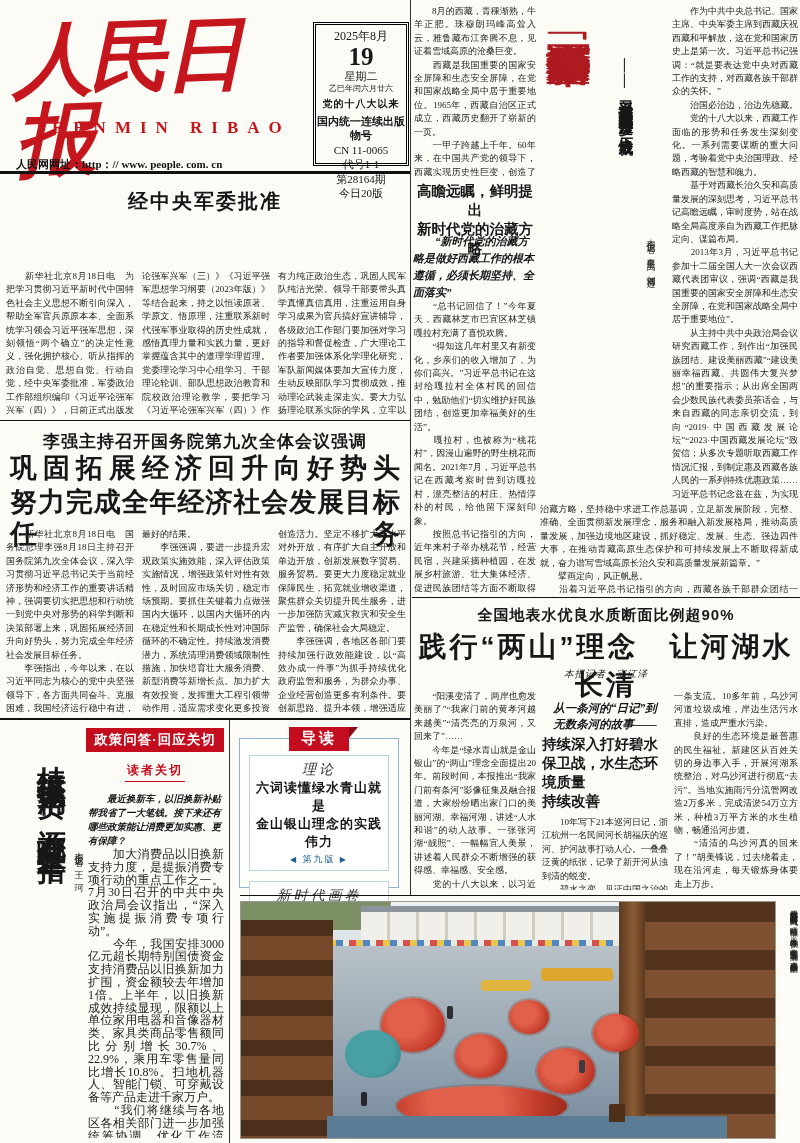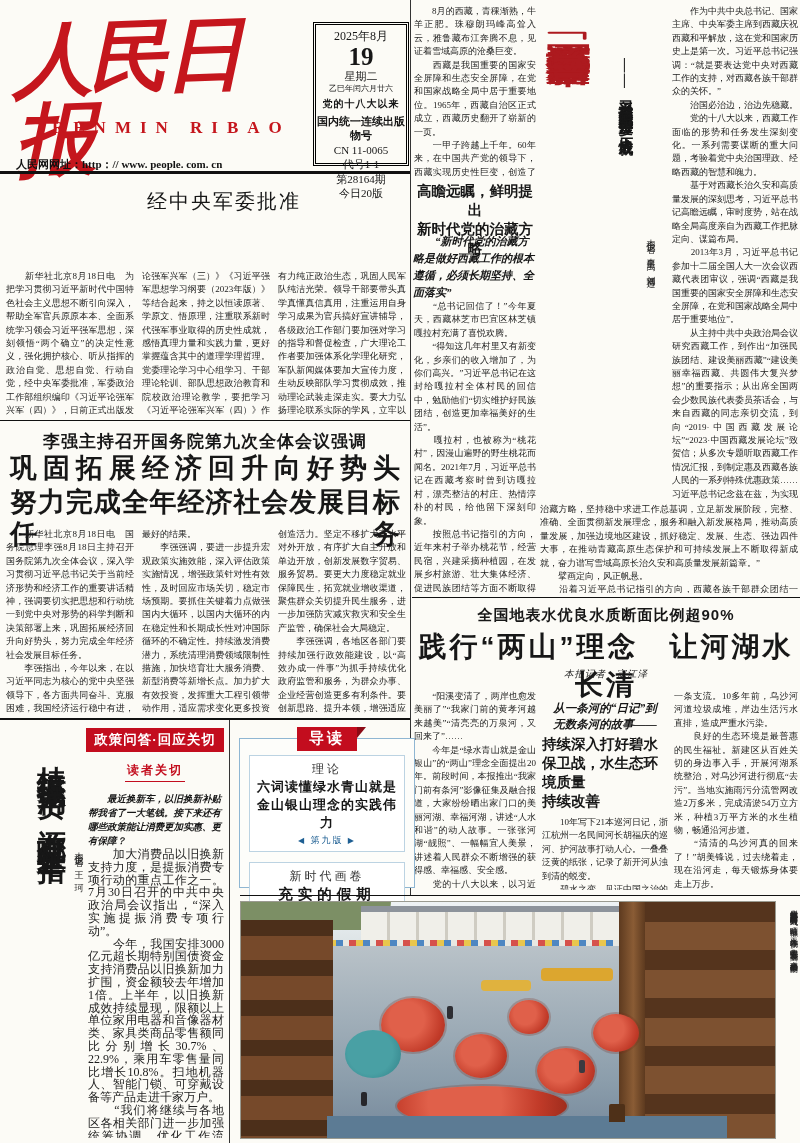--- a/index.html
+++ b/index.html
@@ -31,21 +31,21 @@
     border:3px double #000; background:#fcfbf6; text-align:center;
     padding-top:4px; line-height:1.25;
   }
   .db-month { font-size:12px; font-weight:400; }
   .db-day { font-size:25px; font-weight:700; line-height:1.05; }
   .db-week { font-size:11px; }
   .db-lunar { font-size:8px; }
   .db-pub { font-size:10px; font-weight:600; letter-spacing:1px; margin-top:4px; }
   .db-small { font-size:11px; line-height:1.32; }
   
-  .kicker-big { font-size:20px; font-weight:400; letter-spacing:2px; font-family:"Liberation Sans","DejaVu Sans",sans-serif;margin-left:19px; }
+  .kicker-big { font-size:20px; font-weight:700; letter-spacing:2px; font-family:"Liberation Sans","DejaVu Sans",sans-serif; }
   .head-mil { font-size:33px; font-weight:900; letter-spacing:0px; font-family:"Liberation Sans","DejaVu Sans",sans-serif; }
   .kicker-lq { font-size:17px; font-weight:900; letter-spacing:1px; font-family:"Liberation Sans","DejaVu Sans",sans-serif; }
   .head-lq { font-size:27px; font-weight:900; line-height:32px; text-align:justify; text-align-last:justify; }
   .tibet-big {
     font-size:23.5px; font-weight:900; color:#ad1a1f; letter-spacing:1px;
     transform:scaleX(1.9); transform-origin:50% 0;
     font-family:"Liberation Sans","DejaVu Sans",sans-serif; line-height:1;
   }
   .tibet-sub { font-size:14.5px; font-weight:700; letter-spacing:1px; }
   .tibet-byline { font-size:9px; letter-spacing:2px; color:#222; }
@@ -72,21 +72,21 @@
     position:absolute; left:50%; transform:translateX(-50%); top:-12px;
     background:#c30d1e; color:#fff; font-size:15px; font-weight:900;
     letter-spacing:3px; padding:2px 12px 3px;
     font-family:"Liberation Sans","DejaVu Sans",sans-serif;
   }
   .daodu-tab::after {
     content:""; position:absolute; right:-9px; top:0;
     border-top:11px solid #8c0a15; border-right:9px solid transparent;
   }
   .dd-item { border:1px solid #bcd3e2; margin:10px 9px 0; padding:5px 4px 4px; text-align:center; background:#fff; }
-  .dd-kicker { font-size:12px; letter-spacing:3px; color:#333; }
+  .dd-kicker { font-size:14px; font-style:italic; letter-spacing:3px; color:#333; }
   .dd-title { font-size:13px; font-weight:900; line-height:18px; letter-spacing:1px; white-space:pre-wrap; font-family:"Liberation Sans","DejaVu Sans",sans-serif; }
   .dd-title.sp { letter-spacing:5px; font-size:14.5px; }
   .dd-page { font-size:9px; color:#1e5f93; margin-top:2px; letter-spacing:2px; }
   .dd-arrow { color:#1e5f93; font-size:8px; }
   
   .photo { overflow:hidden; background:linear-gradient(#e7edf0,#cfd8da); border:1px solid #9a9a90; }
   .ph { position:absolute; }
   .chili { border-radius:50%; background:radial-gradient(circle at 40% 40%, #e0604a 0 35%, #c23b29 70%, #9c2b1c 100%); box-shadow:0 0 0 2px rgba(120,40,25,.25); }
   .caption { font-size:8px; line-height:11px; color:#222; letter-spacing:.5px; }
 </style>
@@ -205,21 +205,21 @@
     <span class="qa-sec">读者关切</span>
   </div>
   <div class="abs qa-q pre" style="left:88px;top:784px;width:136px;height:58px;overflow:hidden;">　　最近换新车，以旧换新补贴帮我省了一大笔钱。接下来还有哪些政策能让消费更加实惠、更有保障？</div>
   <div class="abs bodytext" style="left:88px;top:848px;width:136px;height:290px;font-size:12px;line-height:12.8px;">　　加大消费品以旧换新支持力度，是提振消费专项行动的重点工作之一。7月30日召开的中共中央政治局会议指出，“深入实施提振消费专项行动”。
 　　今年，我国安排3000亿元超长期特别国债资金支持消费品以旧换新加力扩围，资金额较去年增加1倍。上半年，以旧换新成效持续显现，限额以上单位家用电器和音像器材类、家具类商品零售额同比分别增长30.7%、22.9%，乘用车零售量同比增长10.8%。扫地机器人、智能门锁、可穿戴设备等产品走进千家万户。
 　　“我们将继续与各地区各相关部门进一步加强统筹协调，优化工作流程，提高服务质量，持续推动政策红利直达消费者。”商务部相关负责人表示。
 　　上半年，社会消费品零售总额同比增长6.2%；全国农村网络零售额保持较快增长，数字消费、绿色消费等新型消费蓬勃发展。
 　　商务部相关负责人表示，将聚焦重点领域持续发力，扩大服务消费，发展农村电商，完善县域商业体系，进一步释放消费潜力，推动消费市场持续回暖。
 　　此外，深入实施县域商业建设行动，提升农村电商服务和配送水平，引导优质商品下乡、农产品进城，更好满足城乡居民多样化消费需求。</div>
 
-  <div class="abs daodu-box" style="left:239px;top:738px;width:176px;height:150px;">
+  <div class="abs daodu-box" style="left:239px;top:738px;width:160px;height:150px;">
     <div class="daodu-tab">导读</div>
     <div class="dd-item" style="margin-top:16px;">
       <div class="dd-kicker">理论</div>
       <div class="dd-title">六词读懂绿水青山就是
 金山银山理念的实践伟力</div>
       <div class="dd-page">
         <span class="dd-arrow">◀</span>
         <span>第九版</span>
         <span class="dd-arrow">▶</span>
       </div>

